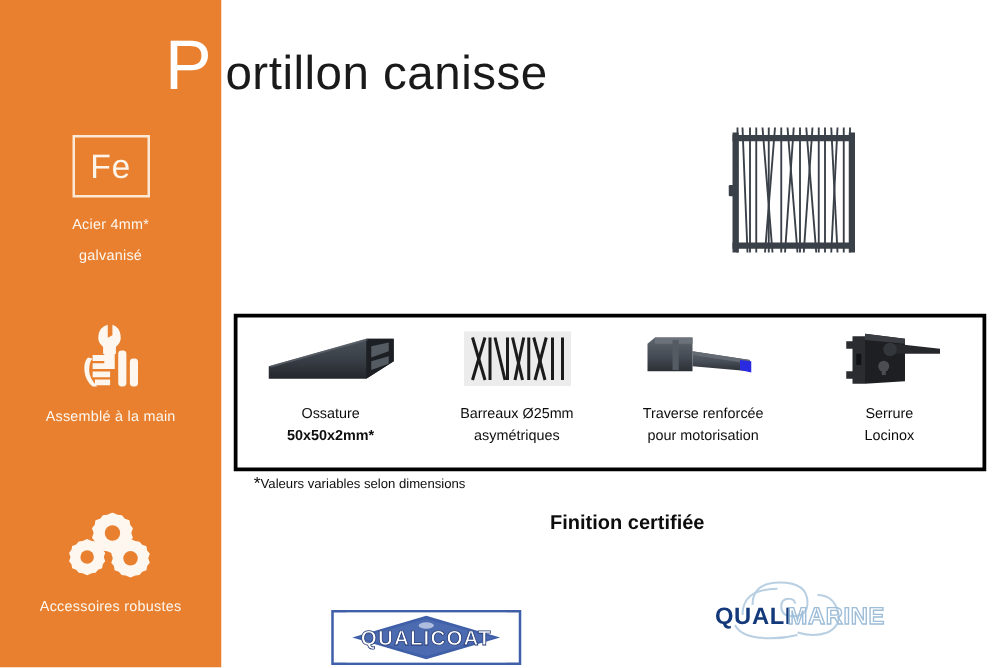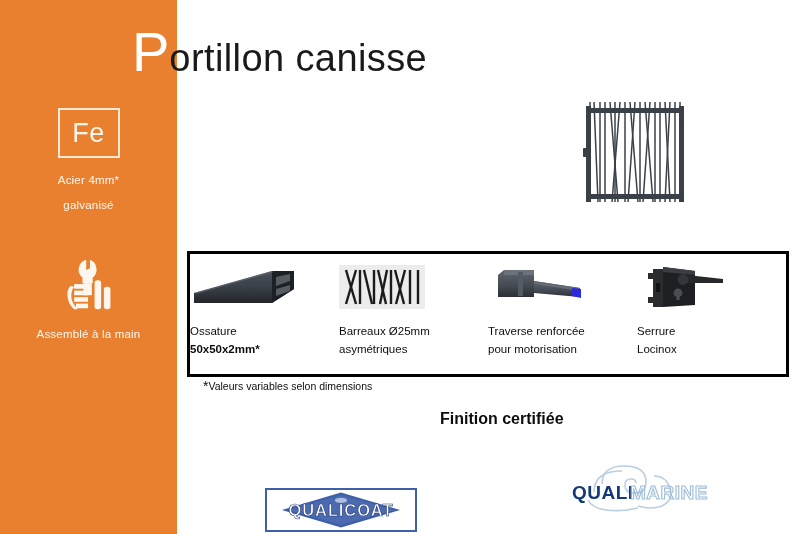--- a/index.html
+++ b/index.html
@@ -79,21 +79,21 @@
     font-weight: 400;
     line-height: 1;
     letter-spacing: -1px;
   }
   #title-rest {
     font-size: 38px;
     color: #1a1a1a;
     font-weight: 400;
     line-height: 1;
     letter-spacing: .4px;
-    margin-left: 1px;
+    margin-left: 12px;
   }
 
   
   #gate-photo {
     position: absolute;
     left: 574px; top: 90px;
     width: 122px; height: 122px;
   }
 
   
@@ -102,21 +102,21 @@
     left: 187px; top: 251px;
     width: 602px; height: 126px;
     border: 3px solid #000000;
     background: #ffffff;
     display: flex;
   }
   .spec-cell {
     flex: 1 1 0;
     display: flex;
     flex-direction: column;
-    align-items: flex-start;
+    align-items: center;
     padding-top: 7px;
   }
   .spec-img {
     height: 52px;
     display: flex;
     align-items: center;
     justify-content: center;
     margin-bottom: 9px;
   }
   .spec-line {
@@ -195,20 +195,46 @@
 
           <rect x="36" y="24" width="7" height="31" rx="3"></rect>
           <rect x="46" y="31" width="7" height="24" rx="3"></rect>
         </g>
       </svg>
       <div class="sf-lines">
         <span class="sf-label">Assemblé à la main</span>
       </div>
     </div>
 
+    <div class="side-feature" id="gears-block">
+      <svg class="sf-icon" viewBox="0 0 74 56" width="72" height="54">
+        <g fill="#fdf7f0">
+
+          <g transform="translate(38,17)">
+            <path d="M0,-17 L4.3,-15.2 L7.9,-14.7 L10.3,-11.9 L14.1,-10.6 L14.7,-6.8 L17,-4 L15.6,0 L17,4 L14.7,6.8 L14.1,10.6 L10.3,11.9 L7.9,14.7 L4.3,15.2 L0,17 L-4.3,15.2 L-7.9,14.7 L-10.3,11.9 L-14.1,10.6 L-14.7,6.8 L-17,4 L-15.6,0 L-17,-4 L-14.7,-6.8 L-14.1,-10.6 L-10.3,-11.9 L-7.9,-14.7 L-4.3,-15.2 Z"></path>
+          </g>
+
+          <g transform="translate(17,37)">
+            <path d="M0,-15 L3.8,-13.4 L7,-13 L9.1,-10.5 L12.4,-9.3 L13,-6 L15,-3.5 L13.8,0 L15,3.5 L13,6 L12.4,9.3 L9.1,10.5 L7,13 L3.8,13.4 L0,15 L-3.8,13.4 L-7,13 L-9.1,10.5 L-12.4,9.3 L-13,6 L-15,3.5 L-13.8,0 L-15,-3.5 L-13,-6 L-12.4,-9.3 L-9.1,-10.5 L-7,-13 L-3.8,-13.4 Z"></path>
+          </g>
+
+          <g transform="translate(53,38)">
+            <path d="M0,-16 L4,-14.3 L7.4,-13.8 L9.7,-11.2 L13.2,-9.9 L13.8,-6.4 L16,-3.7 L14.7,0 L16,3.7 L13.8,6.4 L13.2,9.9 L9.7,11.2 L7.4,13.8 L4,14.3 L0,16 L-4,14.3 L-7.4,13.8 L-9.7,11.2 L-13.2,9.9 L-13.8,6.4 L-16,3.7 L-14.7,0 L-16,-3.7 L-13.8,-6.4 L-13.2,-9.9 L-9.7,-11.2 L-7.4,-13.8 L-4,-14.3 Z"></path>
+          </g>
+        </g>
+        <g fill="#e8802f">
+          <circle cx="38" cy="17" r="6.4"></circle>
+          <circle cx="17" cy="37" r="5.6"></circle>
+          <circle cx="53" cy="38" r="6"></circle>
+        </g>
+      </svg>
+      <div class="sf-lines">
+        <span class="sf-label">Accessoires robustes</span>
+      </div>
+    </div>
   </div>
 
   <div id="title-wrap">
     <span id="title-cap">P</span>
     <span id="title-rest">ortillon canisse</span>
   </div>
 
   <svg id="gate-photo" viewBox="0 0 122 122">
     <rect x="0" y="0" width="122" height="122" fill="#ffffff"></rect>
 

